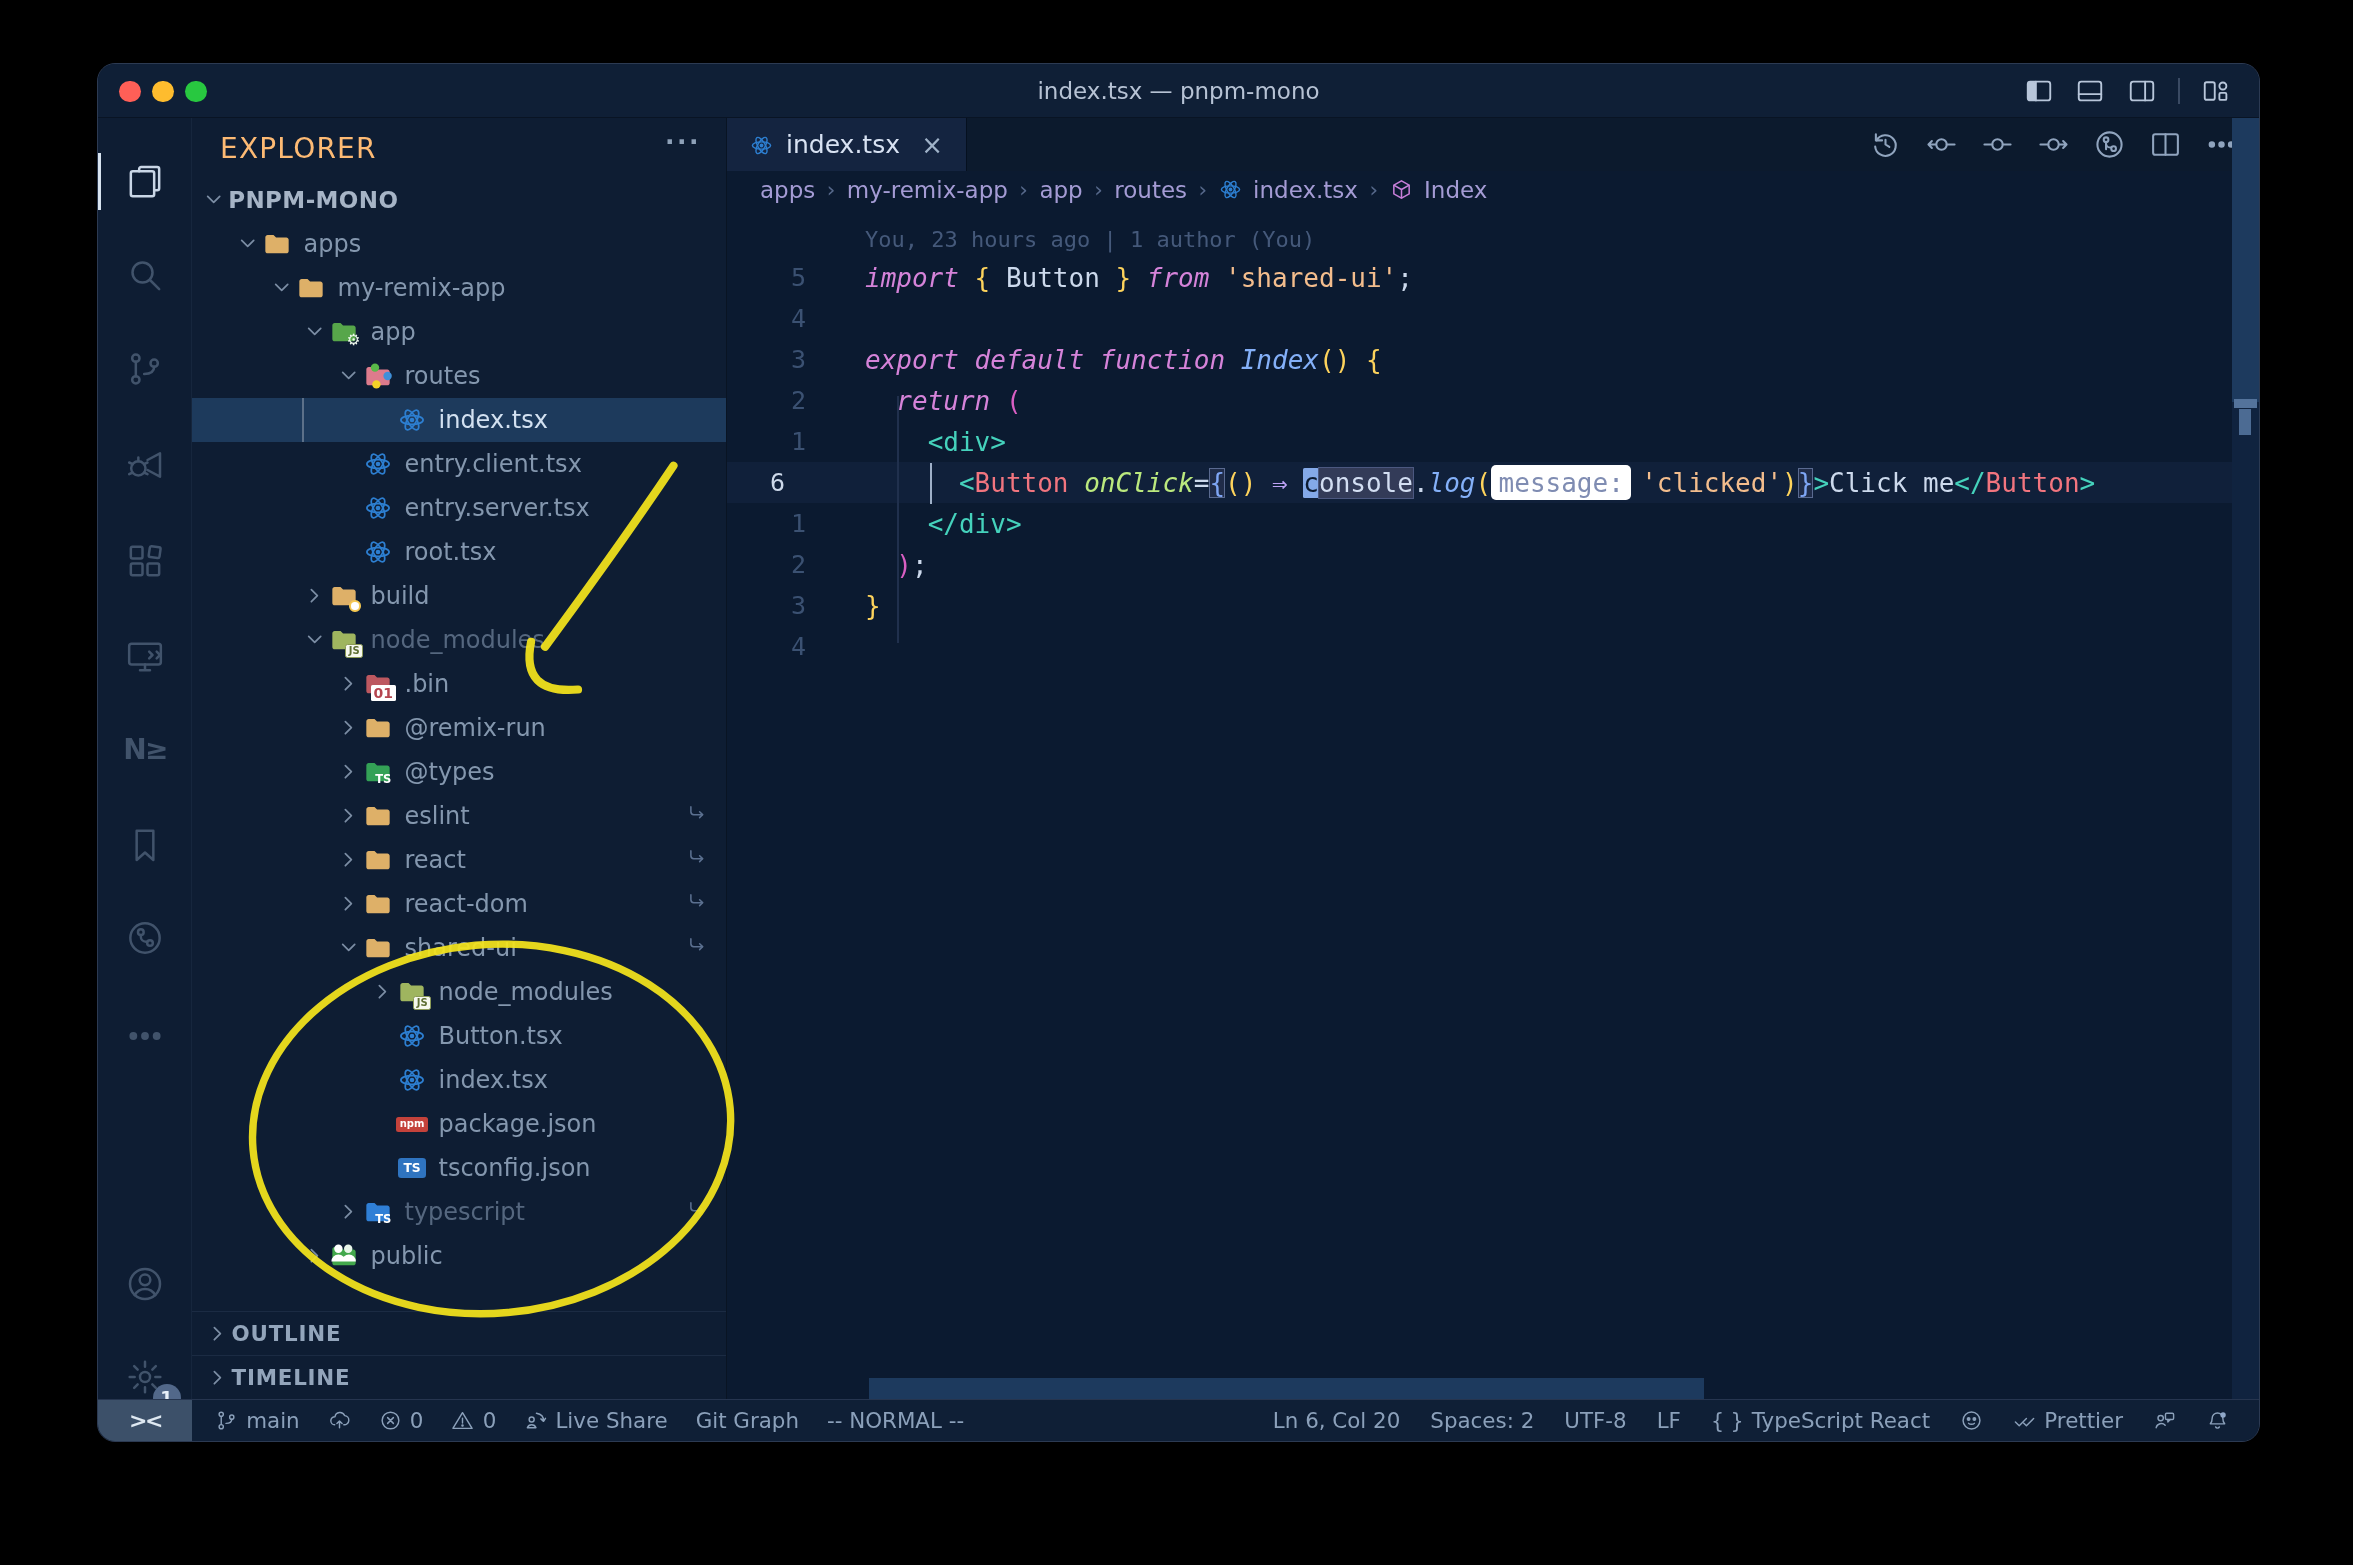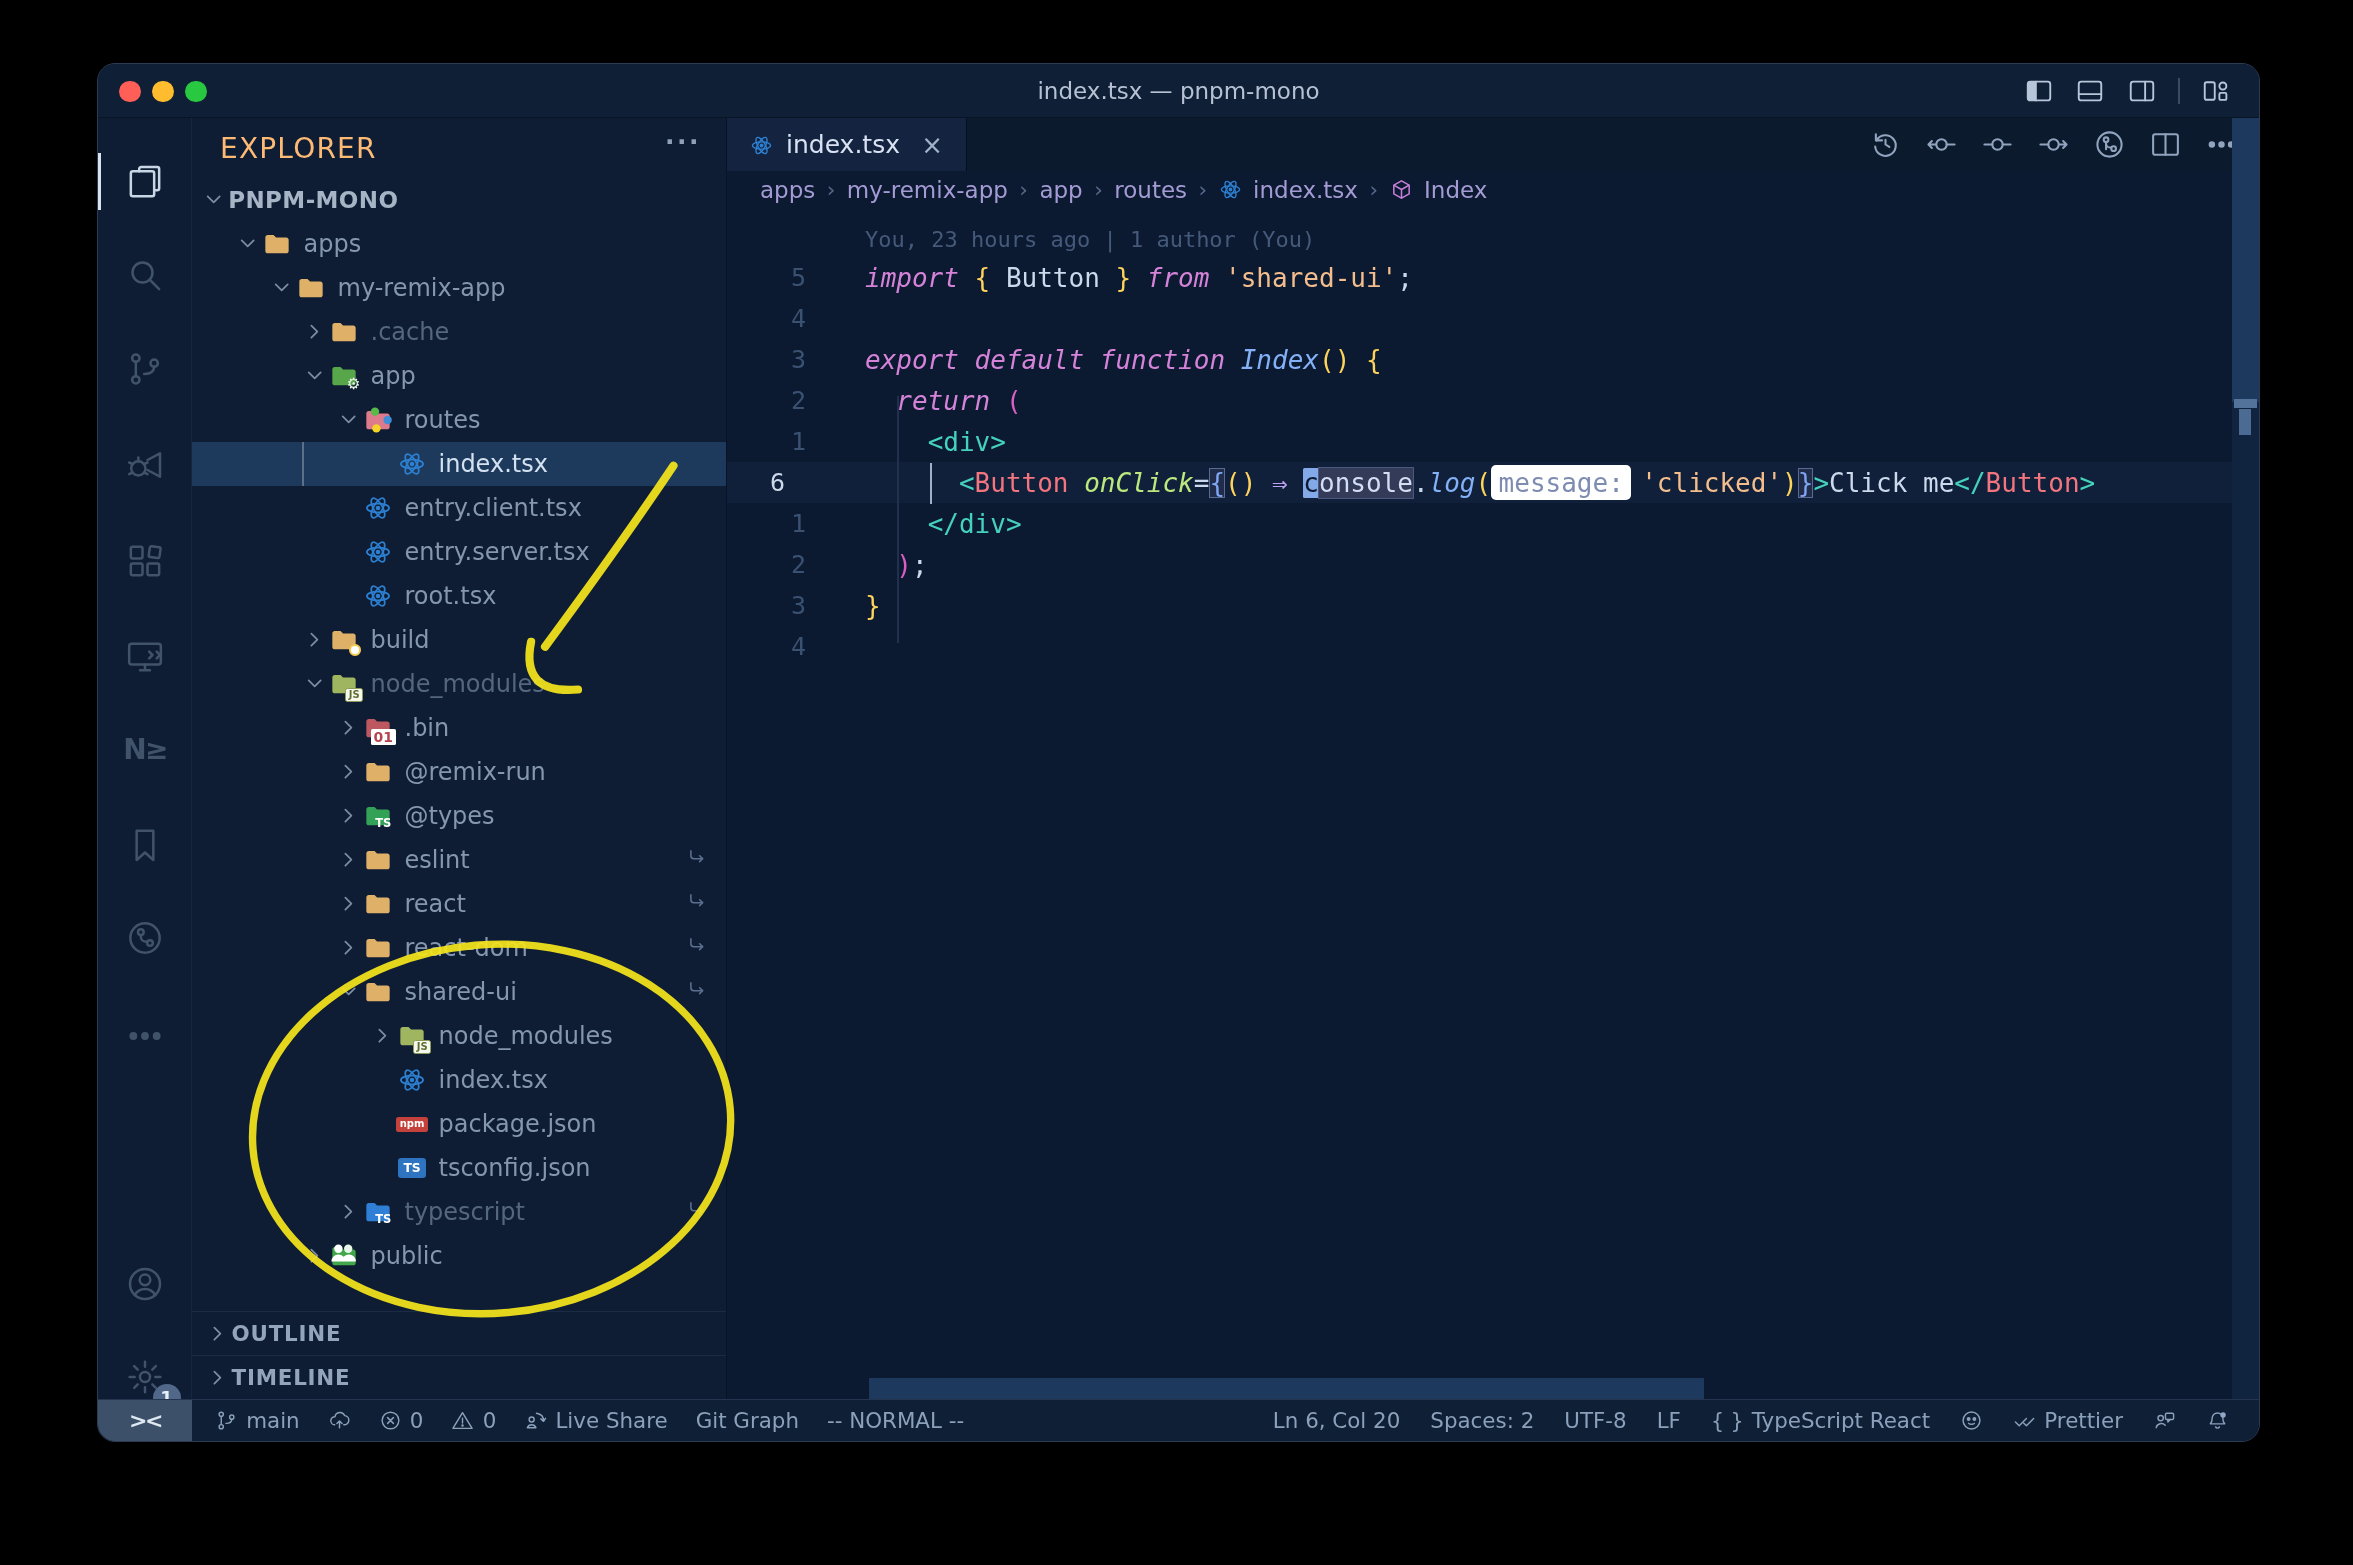--- a/index.html
+++ b/index.html
@@ -270,34 +270,20 @@
               </svg>
             </span>
     <span class="ticon">
               <svg viewBox="0 0 24 24">
                 <path d="M2 6.2c0-1.1.9-2 2-2h5l2.2 2.2H20c1.1 0 2 .9 2 2v9.6c0 1.1-.9 2-2 2H4c-1.1 0-2-.9-2-2z" fill="#deb068"></path>
               </svg>
             </span>
     <span class="tlabel">my-remix-app</span>
 
   </div>
-          <div class="trow  dim" style="padding-left:109px">
-    <span class="tchev ">
-              <svg viewBox="0 0 16 16" fill="none" stroke="currentColor" stroke-width="1.3" stroke-linecap="round" stroke-linejoin="round">
-                <path d="M5.5 3.5 10 8l-4.5 4.5"></path>
-              </svg>
-            </span>
-    <span class="ticon">
-              <svg viewBox="0 0 24 24">
-                <path d="M2 6.2c0-1.1.9-2 2-2h5l2.2 2.2H20c1.1 0 2 .9 2 2v9.6c0 1.1-.9 2-2 2H4c-1.1 0-2-.9-2-2z" fill="#deb068"></path>
-              </svg>
-            </span>
-    <span class="tlabel">.cache</span>
-
-  </div>
           <div class="trow  " style="padding-left:109px">
     <span class="tchev open">
               <svg viewBox="0 0 16 16" fill="none" stroke="currentColor" stroke-width="1.3" stroke-linecap="round" stroke-linejoin="round">
                 <path d="M5.5 3.5 10 8l-4.5 4.5"></path>
               </svg>
             </span>
     <span class="ticon">
               <svg viewBox="0 0 24 24">
                 <path d="M2 6.2c0-1.1.9-2 2-2h5l2.2 2.2H20c1.1 0 2 .9 2 2v9.6c0 1.1-.9 2-2 2H4c-1.1 0-2-.9-2-2z" fill="#57a64a"></path>
               </svg>
@@ -534,20 +520,35 @@
                 <path d="M5.5 3.5 10 8l-4.5 4.5"></path>
               </svg>
             </span>
     <span class="ticon">
               <svg viewBox="0 0 24 24">
                 <path d="M2 6.2c0-1.1.9-2 2-2h5l2.2 2.2H20c1.1 0 2 .9 2 2v9.6c0 1.1-.9 2-2 2H4c-1.1 0-2-.9-2-2z" fill="#9fb55f"></path>
               </svg>
               <span class="tbadge" style="right:-4.1px;bottom:-2.5px;background:#f6f8ee;color:#5f6f33;font-size:10px;padding:0.8px 2.5px;border-radius:2.5px;border:0.8px solid #8b9a55">JS</span>
             </span>
     <span class="tlabel">node_modules</span>
+
+  </div>
+          <div class="trow  " style="padding-left:177px">
+    <span class="tspacer"></span>
+    <span class="ticon">
+              <svg viewBox="0 0 24 24" width="28" height="28">
+                <g fill="none" stroke="#2d7fd1" stroke-width="1.5">
+                  <ellipse cx="12" cy="12" rx="9.5" ry="3.8"></ellipse>
+                  <ellipse cx="12" cy="12" rx="9.5" ry="3.8" transform="rotate(60 12 12)"></ellipse>
+                  <ellipse cx="12" cy="12" rx="9.5" ry="3.8" transform="rotate(120 12 12)"></ellipse>
+                </g>
+                <circle cx="12" cy="12" r="2" fill="#2d7fd1"></circle>
+              </svg>
+            </span>
+    <span class="tlabel">Button.tsx</span>
 
   </div>
           <div class="trow  " style="padding-left:177px">
     <span class="tspacer"></span>
     <span class="ticon">
               <svg viewBox="0 0 24 24" width="28" height="28">
                 <g fill="none" stroke="#2d7fd1" stroke-width="1.5">
                   <ellipse cx="12" cy="12" rx="9.5" ry="3.8"></ellipse>
                   <ellipse cx="12" cy="12" rx="9.5" ry="3.8" transform="rotate(60 12 12)"></ellipse>
                   <ellipse cx="12" cy="12" rx="9.5" ry="3.8" transform="rotate(120 12 12)"></ellipse>

